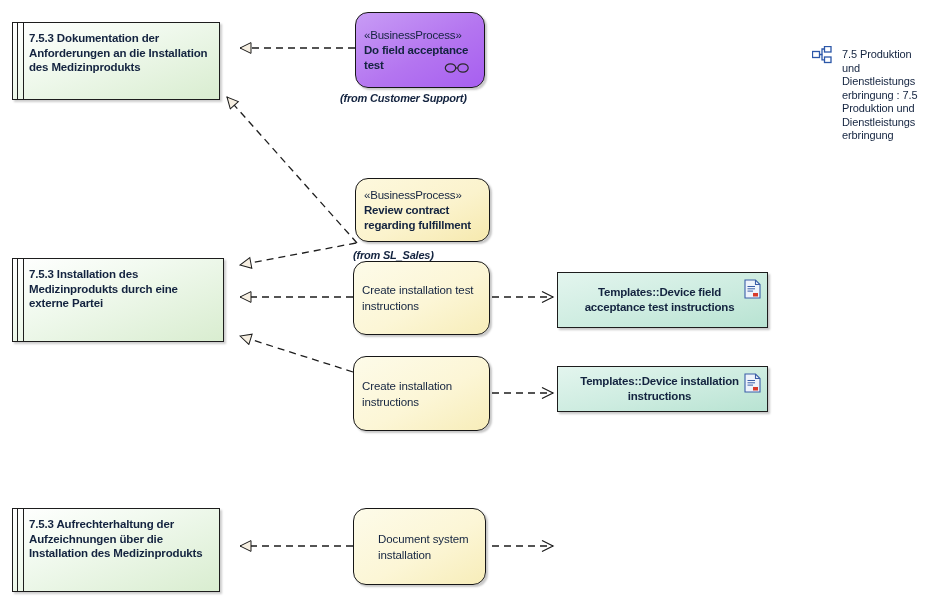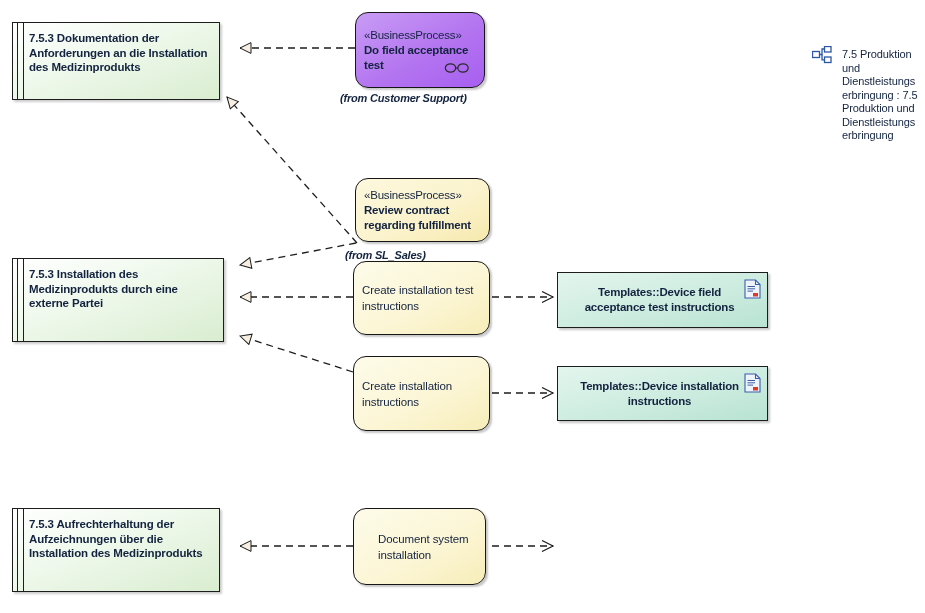--- a/index.html
+++ b/index.html
@@ -229,21 +229,21 @@
     </span>
   </div>
   <div class="from-caption" style="left:340px; top:92px; width:160px;">(from Customer Support)</div>
 
   <div class="node round-node bp-yellow" style="left:355px; top:178px; width:135px; height:64px;">
     <div class="inner">
       <div class="stereo">«BusinessProcess»</div>
       <div class="node-title-bold">Review contract regarding fulfillment</div>
     </div>
   </div>
-  <div class="from-caption" style="left:345px; top:249px; width:160px;">(from SL_Sales)</div>
+  <div class="from-caption" style="left:353px; top:249px; width:160px;">(from SL_Sales)</div>
 
   <div class="node round-node act-yellow" style="left:353px; top:261px; width:137px; height:74px;">
     <div class="inner node-title-plain">Create installation test instructions</div>
   </div>
 
   <div class="node round-node act-yellow" style="left:353px; top:356px; width:137px; height:75px;">
     <div class="inner node-title-plain">Create installation instructions</div>
   </div>
 
   <div class="node round-node act-yellow" style="left:353px; top:508px; width:133px; height:77px;padding-left:16px;">
@@ -259,21 +259,21 @@
         <g stroke="#3b5ea8" stroke-width="1">
           <line x1="3.5" y1="7.5" x2="11" y2="7.5"></line>
           <line x1="3.5" y1="9.8" x2="11" y2="9.8"></line>
           <line x1="3.5" y1="12.1" x2="9" y2="12.1"></line>
         </g>
         <path d="M9,14 L14,14 L14,17.5 L9,17.5 Z" fill="#d93a2b"></path>
       </svg>
     </span>
   </div>
 
-  <div class="node doc-node" style="left:557px; top:366px; width:211px; height:55px;">
+  <div class="node doc-node" style="left:557px; top:366px; width:211px; height:46px;">
     <div class="doc-text">Templates::Device installation instructions</div>
     <span class="doc-icon">
       <svg width="17" height="20" viewBox="0 0 17 20">
         <path d="M1,1 L11.5,1 L16,5.5 L16,19 L1,19 Z" fill="#eef3fb" stroke="#3b5ea8" stroke-width="1.1"></path>
         <path d="M11.5,1 L11.5,5.5 L16,5.5" fill="none" stroke="#3b5ea8" stroke-width="1.1"></path>
         <g stroke="#3b5ea8" stroke-width="1">
           <line x1="3.5" y1="7.5" x2="11" y2="7.5"></line>
           <line x1="3.5" y1="9.8" x2="11" y2="9.8"></line>
           <line x1="3.5" y1="12.1" x2="9" y2="12.1"></line>
         </g>

